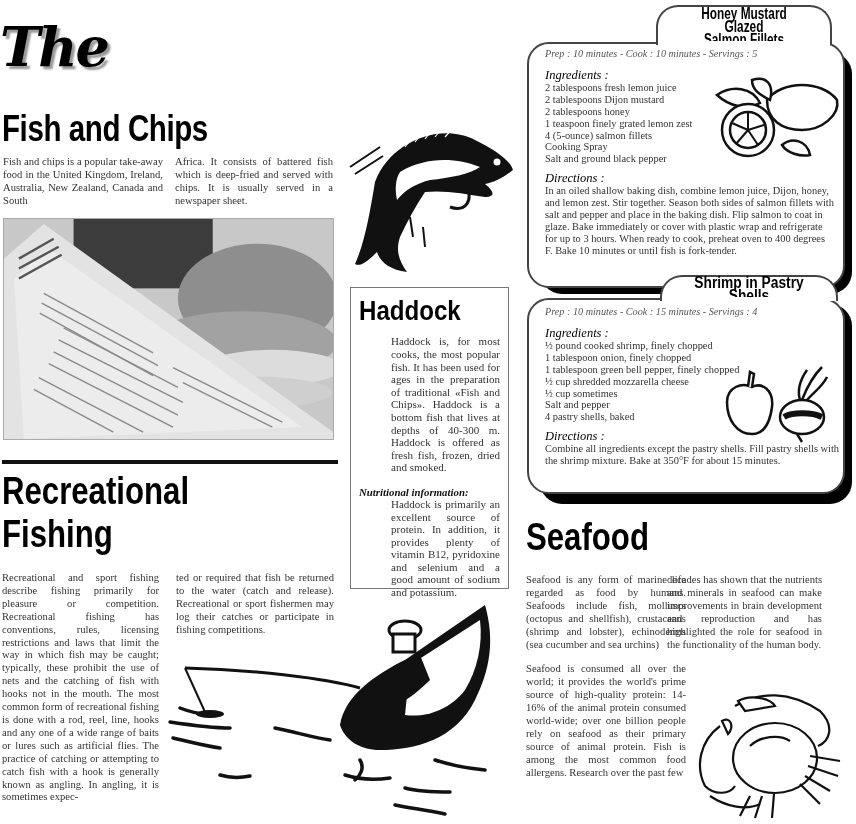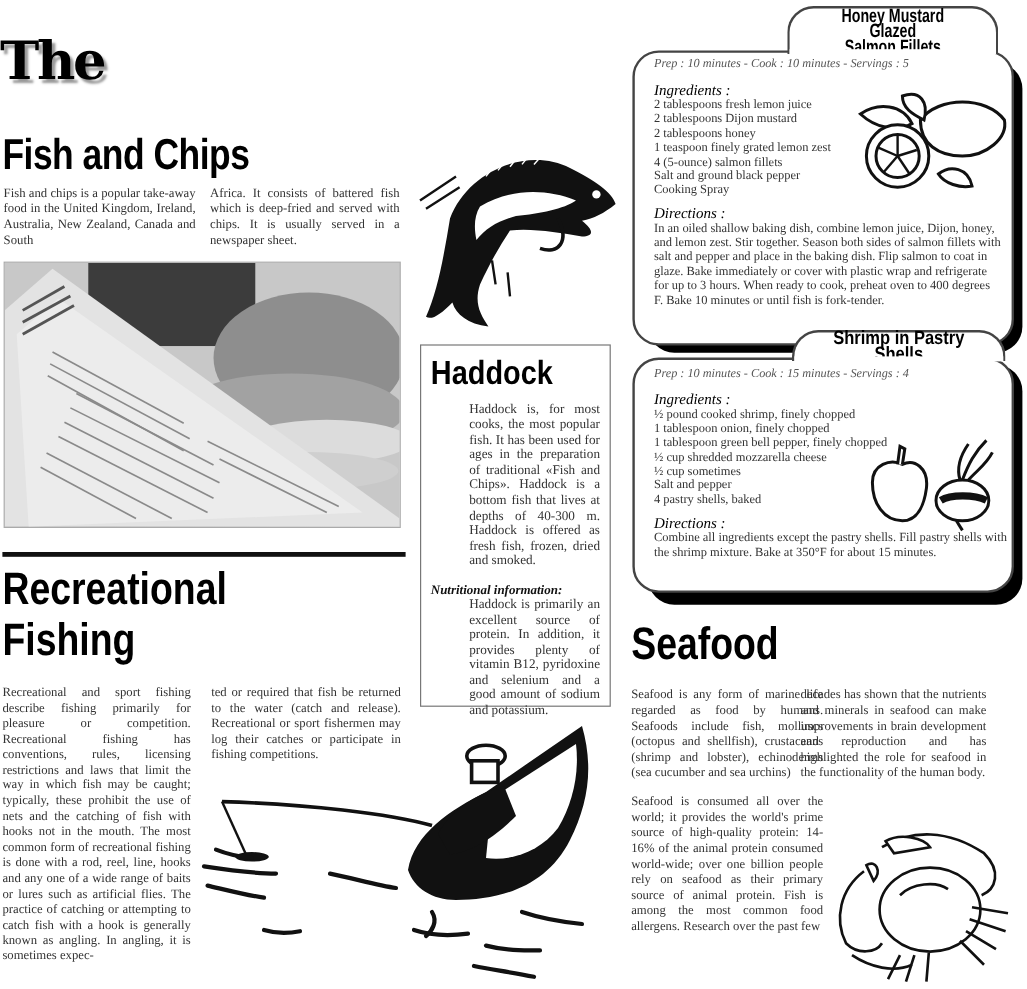--- a/index.html
+++ b/index.html
@@ -9,21 +9,21 @@
   .abs { position: absolute; }
 
   
   .masthead {
     left: 0; top: 2px; width: 520px; height: 80px;
     font-family: "DejaVu Serif", "Liberation Serif", serif;
     font-weight: bold; color: #000;
     display: flex; align-items: flex-end; white-space: nowrap;
     text-shadow: 3px 3px 2px #999;
   }
-  .masthead .the { font-size: 44px; letter-spacing: -2px; margin-right: 18px; line-height: 1; padding-bottom: 8px; }
+  .masthead .the { font-size: 54px; font-style: italic; letter-spacing: -2px; margin-right: 18px; line-height: 1; padding-bottom: 8px; }
   .masthead .paper { font-size: 74px; font-style: italic; letter-spacing: -3px; line-height: 1; }
 
   
   .headline {
     font-family: "Liberation Sans", "DejaVu Sans", sans-serif;
     font-weight: bold; color: #000; line-height: 1.05;
     transform-origin: left top;
   }
   .h-fish { left: 2px; top: 110px; font-size: 36px; transform: scaleX(0.82); letter-spacing: -0.5px; }
   .h-rec { left: 2px; top: 470px; font-size: 38px; transform: scaleX(0.82); line-height: 1.12; }
@@ -192,22 +192,22 @@
   <div class="tab-cover" style="left:658px; top:41px; width:172px;"></div>
   <div class="card-content" style="left:545px; top:48px; width:290px;">
     <div class="card-meta">Prep : 10 minutes - Cook : 10 minutes - Servings : 5</div>
     <div class="card-sec">Ingredients :</div>
     <div class="card-list">
       <div>2 tablespoons fresh lemon juice</div>
       <div>2 tablespoons Dijon mustard</div>
       <div>2 tablespoons honey</div>
       <div>1 teaspoon finely grated lemon zest</div>
       <div>4 (5-ounce) salmon fillets</div>
+      <div>Cooking Spray</div>
       <div>Salt and ground black pepper</div>
-      <div>Cooking Spray</div>
     </div>
     <div class="card-dirs">
       <div class="card-sec">Directions :</div>
       <p>In an oiled shallow baking dish, combine lemon juice, Dijon, honey, and lemon zest. Stir together. Season both sides of salmon fillets with salt and pepper and place in the baking dish. Flip salmon to coat in glaze. Bake immediately or cover with plastic wrap and refrigerate for up to 3 hours. When ready to cook, preheat oven to 400 degrees F. Bake 10 minutes or until fish is fork-tender.</p>
     </div>
   </div>
 
   <svg class="art" style="left:712px; top:75px; width:130px; height:85px;" viewBox="0 0 130 85">
     <g fill="#fff" stroke="#111" stroke-width="2.5">
       <path d="M55 25 C 70 5, 110 5, 125 25 C 128 40, 110 55, 90 55 C 70 55, 55 45, 55 25 Z"></path>

